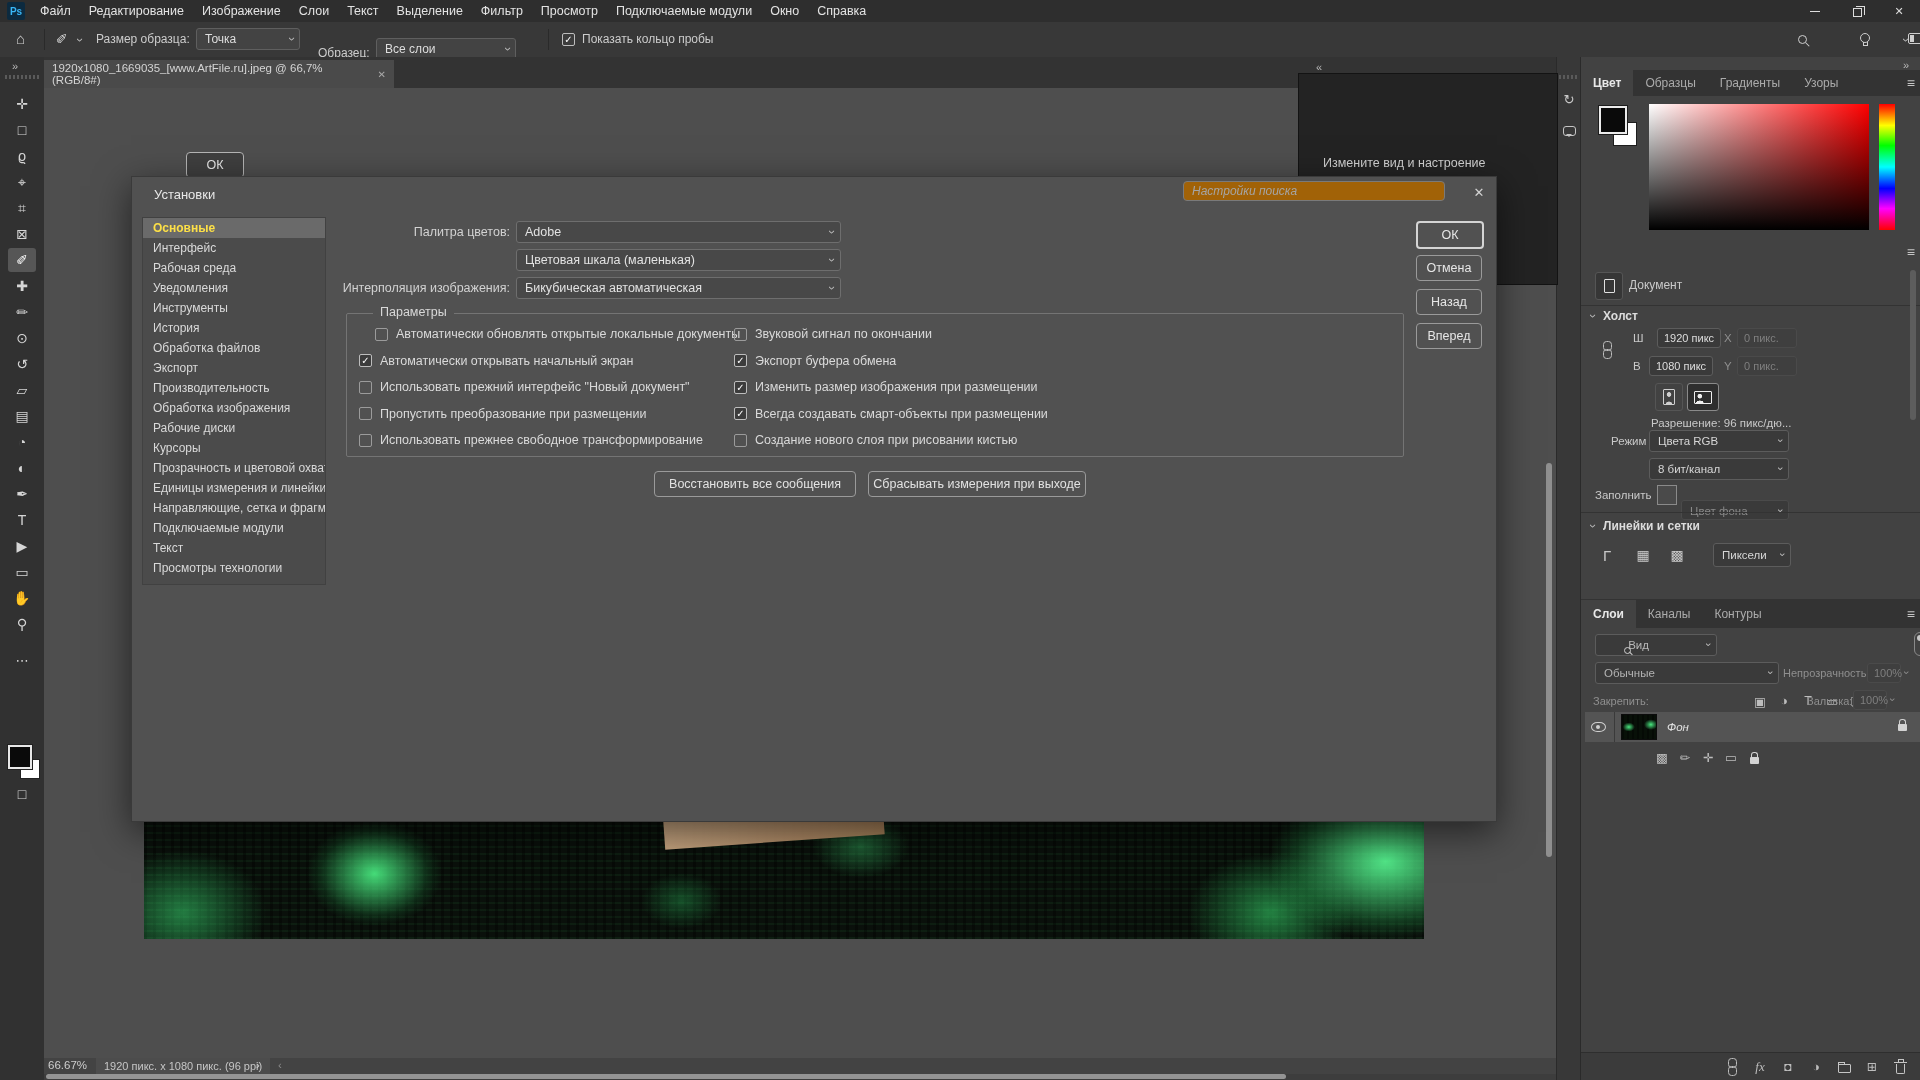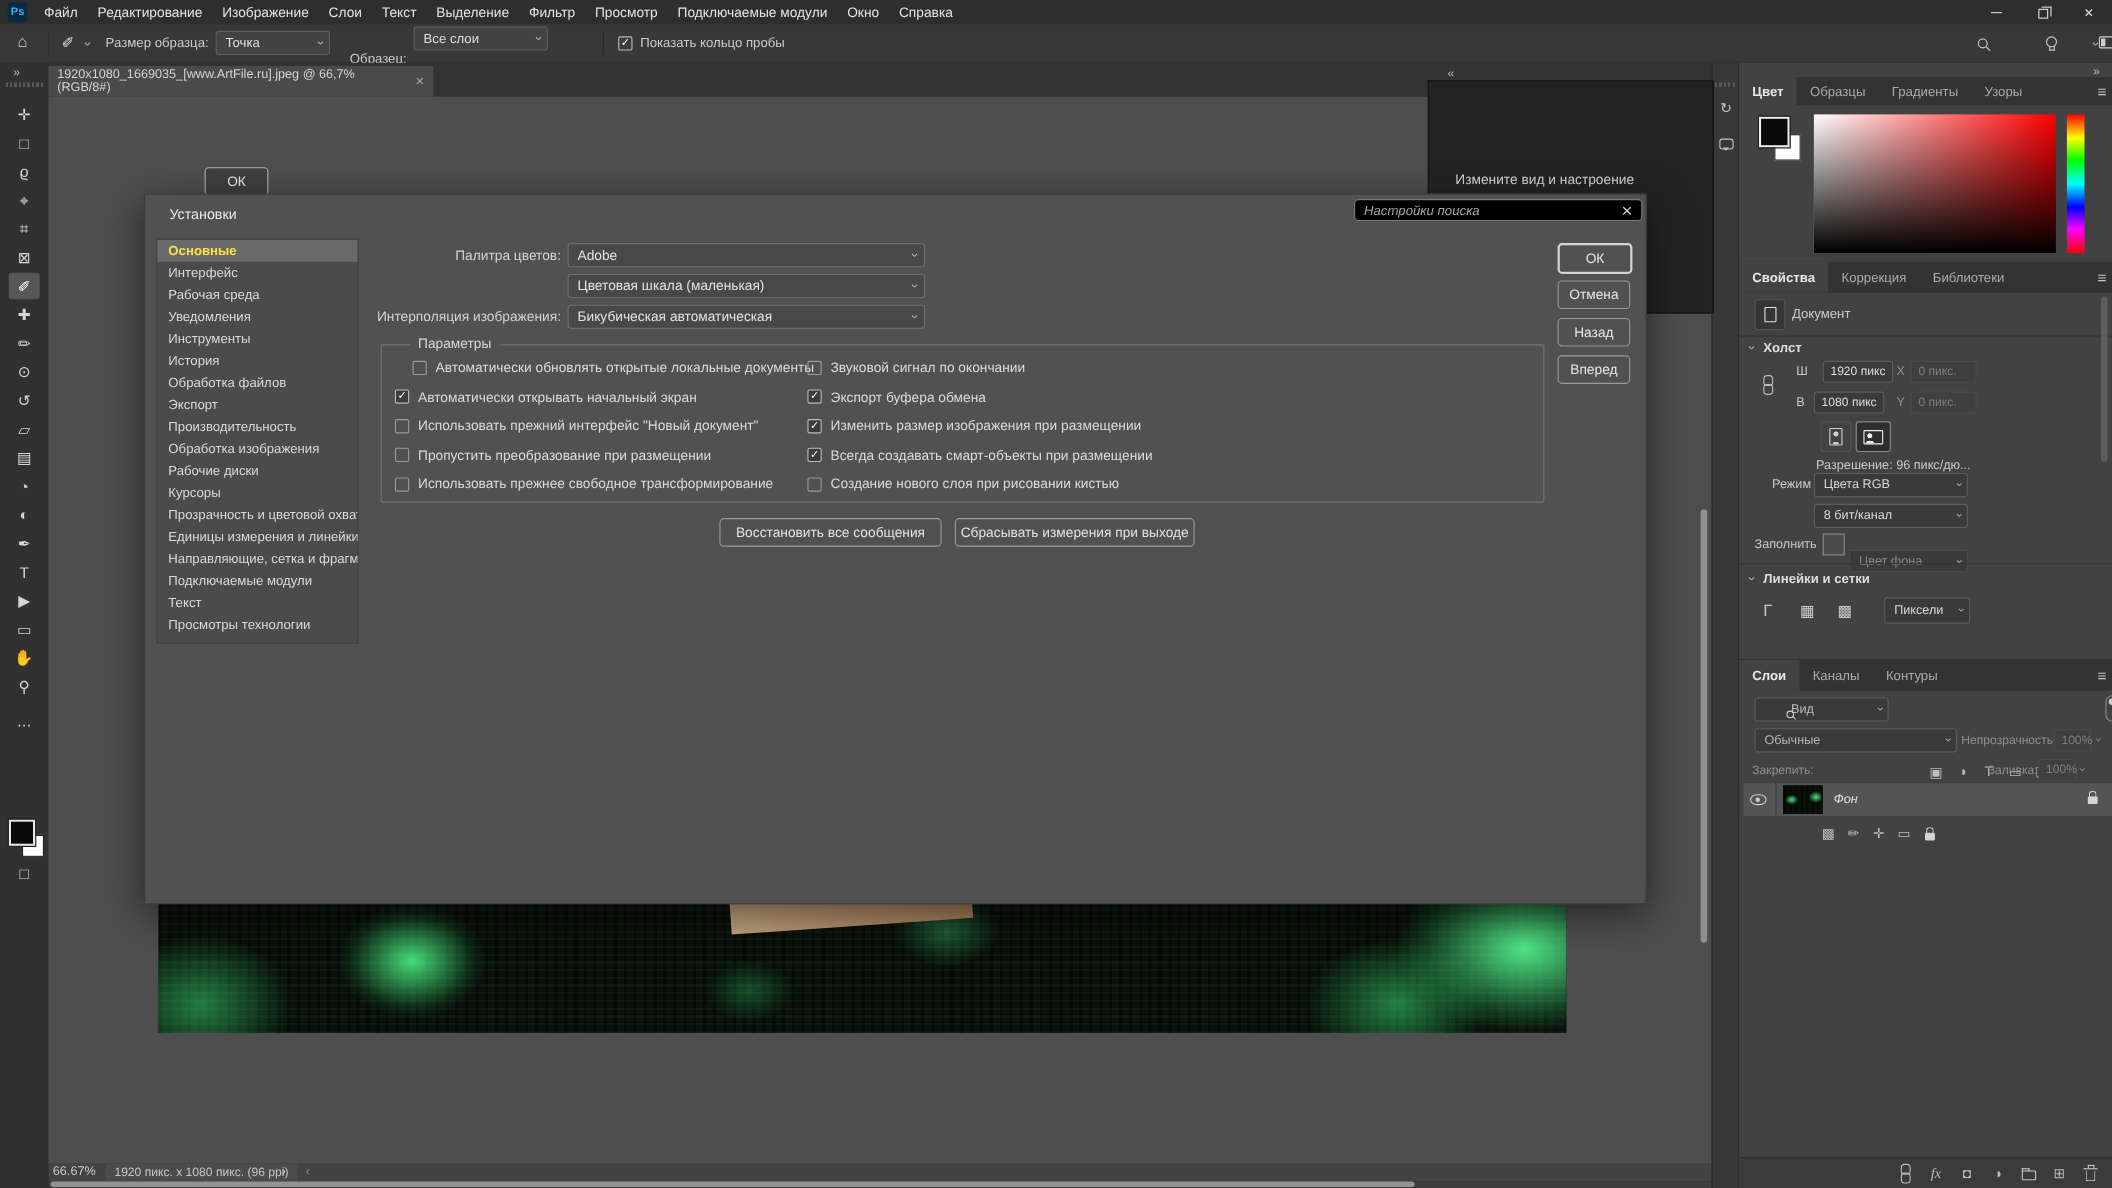--- a/index.html
+++ b/index.html
@@ -55,23 +55,23 @@
   #hscroll-thumb{position:absolute;left:2px;top:0px;width:1240px;height:5px;background:#949494;border-radius:3px;}
   #vscroll-thumb{position:absolute;left:1546px;top:463px;width:6px;height:394px;background:#8f8f8f;border-radius:3px;}
   
   #statusbar{position:absolute;left:44px;top:1058px;width:1512px;height:16px;background:#434343;
              font-size:11.5px;color:#cdcdcd;}
   #statinfo{position:absolute;left:52px;top:0px;height:16px;line-height:16px;background:#4c4c4c;padding:0 8px;font-size:11px;color:#c6c6c6;}
   
   #dialog{position:absolute;left:131px;top:176px;width:1366px;height:646px;background:#515151;
           border:1px solid #3a3a3a;box-shadow:0 10px 34px rgba(0,0,0,.55);z-index:40;font-size:12.5px;box-sizing:border-box;}
   #dlgtitle{position:absolute;left:22px;top:10px;font-size:13px;color:#e8e8e8;}
-  #dlgsearch{position:absolute;left:1051px;top:4px;width:262px;height:20px;background:#000000;border:1px solid #7a7a7a;
+  #dlgsearch{position:absolute;left:1051px;top:4px;width:262px;height:20px;background:#a16207;border:1px solid #7a7a7a;
              border-radius:4px;box-sizing:border-box;color:#e0e0e0;font-size:12px;padding:0 8px;
-             font-family:"Liberation Sans","DejaVu Sans",sans-serif;margin-left:48px;}
+             font-family:"Liberation Sans","DejaVu Sans",sans-serif;}
   #dlgsearch::placeholder{font-style:italic;color:#a5a5a5;}
   #dlgclose{position:absolute;left:1338px;top:6px;width:18px;height:18px;display:flex;align-items:center;justify-content:center;
             font-size:13px;color:#d2d2d2;}
   #prefnav{position:absolute;left:10px;top:40px;width:182px;height:366px;background:#4b4b4b;border:1px solid #414141;}
   .navitem{height:20px;line-height:20px;padding-left:10px;font-size:12px;color:#d9d9d9;white-space:nowrap;overflow:hidden;}
   .navitem.sel{background:#6a6a6a;color:#fde047;font-weight:bold;}
   #preffields .frow{position:absolute;left:0;width:760px;height:22px;}
   .flabel{position:absolute;left:0;top:0;width:378px;text-align:right;line-height:22px;color:#d2d2d2;}
   .fselect{position:absolute;left:384px;top:0;width:325px;height:22px;background:#484848;border:1px solid #6e6e6e;
            border-radius:3px;box-sizing:border-box;line-height:20px;padding-left:8px;color:#e2e2e2;}
@@ -199,21 +199,21 @@
     <div class="abs" style="left:16px;top:8px;font-size:15px;color:#cfcfcf;">⌂</div>
     <div class="obar-sep" style="left:44px;"></div>
     <div class="abs" style="left:56px;top:9px;font-size:14px;color:#d8d8d8;">✐</div>
     <span class="chev abs" style="left:78px;top:12px;">›</span>
     <div class="abs" style="left:96px;top:10px;">Размер образца:</div>
     <div class="oselect" style="left:196px;top:6px;width:104px;">
       <span>Точка</span>
       <span class="chev">›</span>
     </div>
     <div class="abs" style="left:318px;top:24px;">Образец:</div>
-    <div class="oselect" style="left:376px;top:2px;width:122px;">
+    <div class="oselect" style="left:376px;top:16px;width:140px;">
       <span>Все слои</span>
       <span class="chev">›</span>
     </div>
     <div class="obar-sep" style="left:548px;"></div>
     <span class="cb on abs" style="left:562px;top:11px;">✓</span>
     <div class="abs" style="left:582px;top:10px;">Показать кольцо пробы</div>
     <span class="ic ic-search abs" style="left:1798px;top:11px;"></span>
     <span class="ic ic-bulb abs" style="left:1848px;top:10px;"></span>
     <span class="ic ic-workspace abs" style="left:1882px;top:11px;"></span>
     <span class="chev abs" style="left:1904px;top:12px;">›</span>
@@ -396,25 +396,20 @@
       </div>
     <div class="burger" style="top:18px;">≡</div>
     <div class="abs" style="left:0;top:39px;width:340px;height:142px;background:#424242;">
       <div class="abs" style="left:18px;top:10px;width:24px;height:24px;background:#0a0a0a;border:2px solid #ececec;outline:1px solid #1d1d1d;z-index:2;"></div>
       <div class="abs" style="left:32px;top:26px;width:22px;height:22px;background:#ffffff;border:1px solid #1d1d1d;"></div>
       <div class="abs" style="left:68px;top:8px;width:220px;height:126px;background:linear-gradient(to bottom,rgba(0,0,0,0),#000),linear-gradient(to right,#ffffff,#ff0000);"></div>
       <div class="abs" style="left:298px;top:8px;width:16px;height:126px;background:linear-gradient(to bottom,#f00,#ff0 17%,#0f0 33%,#0ff 50%,#00f 67%,#f0f 83%,#f00);"></div>
     </div>
 
     
-    <div class="ptabbar" style="top:181px;height:28px;" id="proptabs">
-        <div class="ptab act">Свойства</div>
-        <div class="ptab">Коррекция</div>
-        <div class="ptab">Библиотеки</div>
-      </div>
     <div class="burger" style="top:187px;">≡</div>
     <div class="abs" style="left:14px;top:215px;width:26px;height:26px;background:#363636;border:1px solid #555;border-radius:3px;display:flex;align-items:center;justify-content:center;">
       <span class="ic ic-doc"></span>
     </div>
     <div class="plabel" style="left:48px;top:221px;font-size:12px;">Документ</div>
     <div class="pdivider" style="top:248px;"></div>
     <div class="secthdr" style="left:10px;top:252px;"><span class="chev">›</span><span>Холст</span></div>
     <span class="ic ic-chain abs" style="left:22px;top:278px;"></span>
     <div class="plabel" style="left:52px;top:275px;">Ш</div>
     <div class="pinput" style="left:76px;top:271px;width:64px;">1920 пикс</div>

